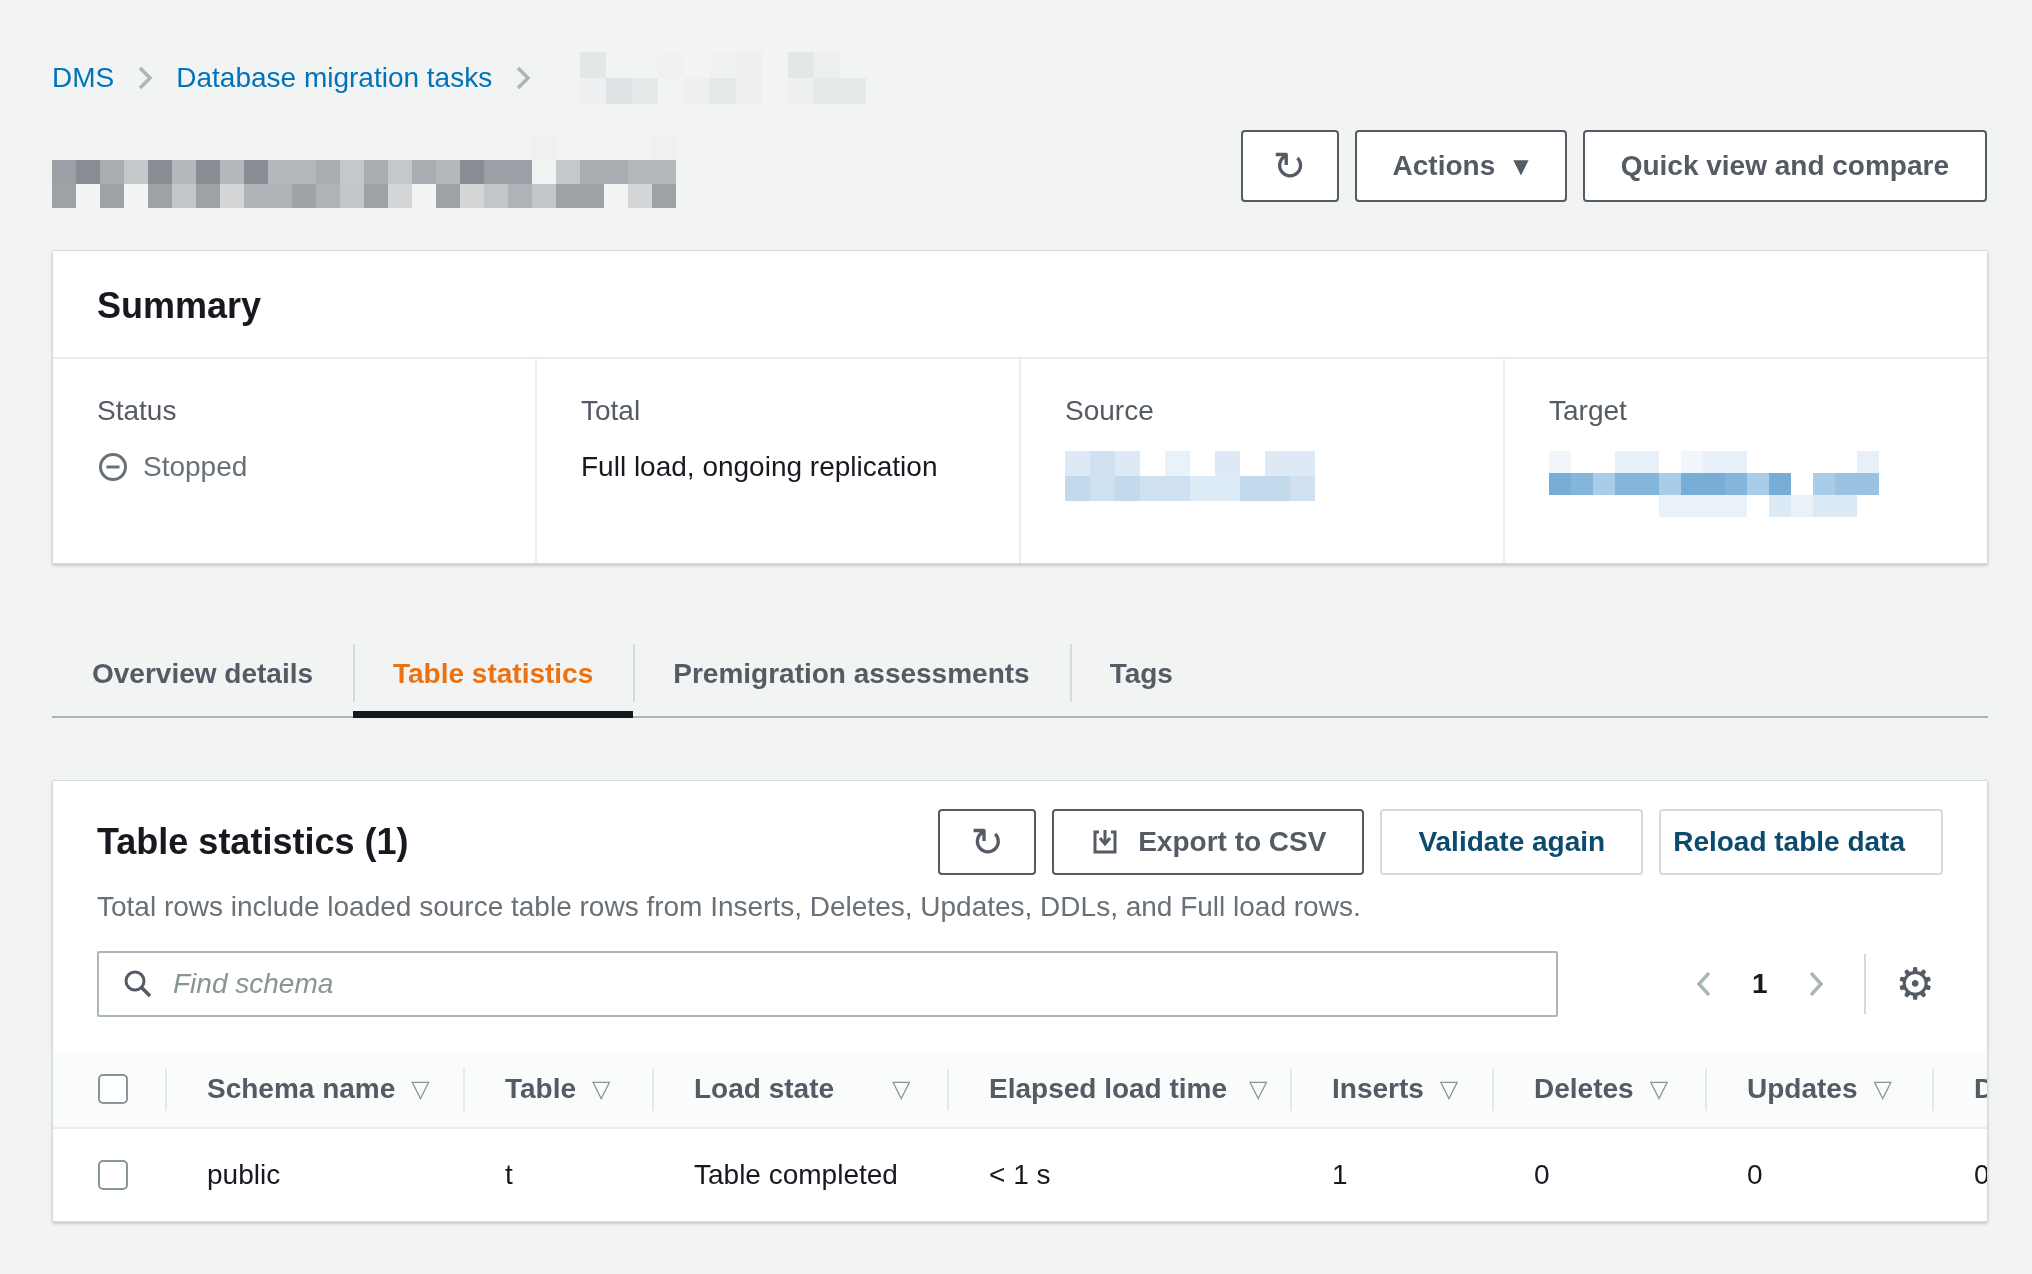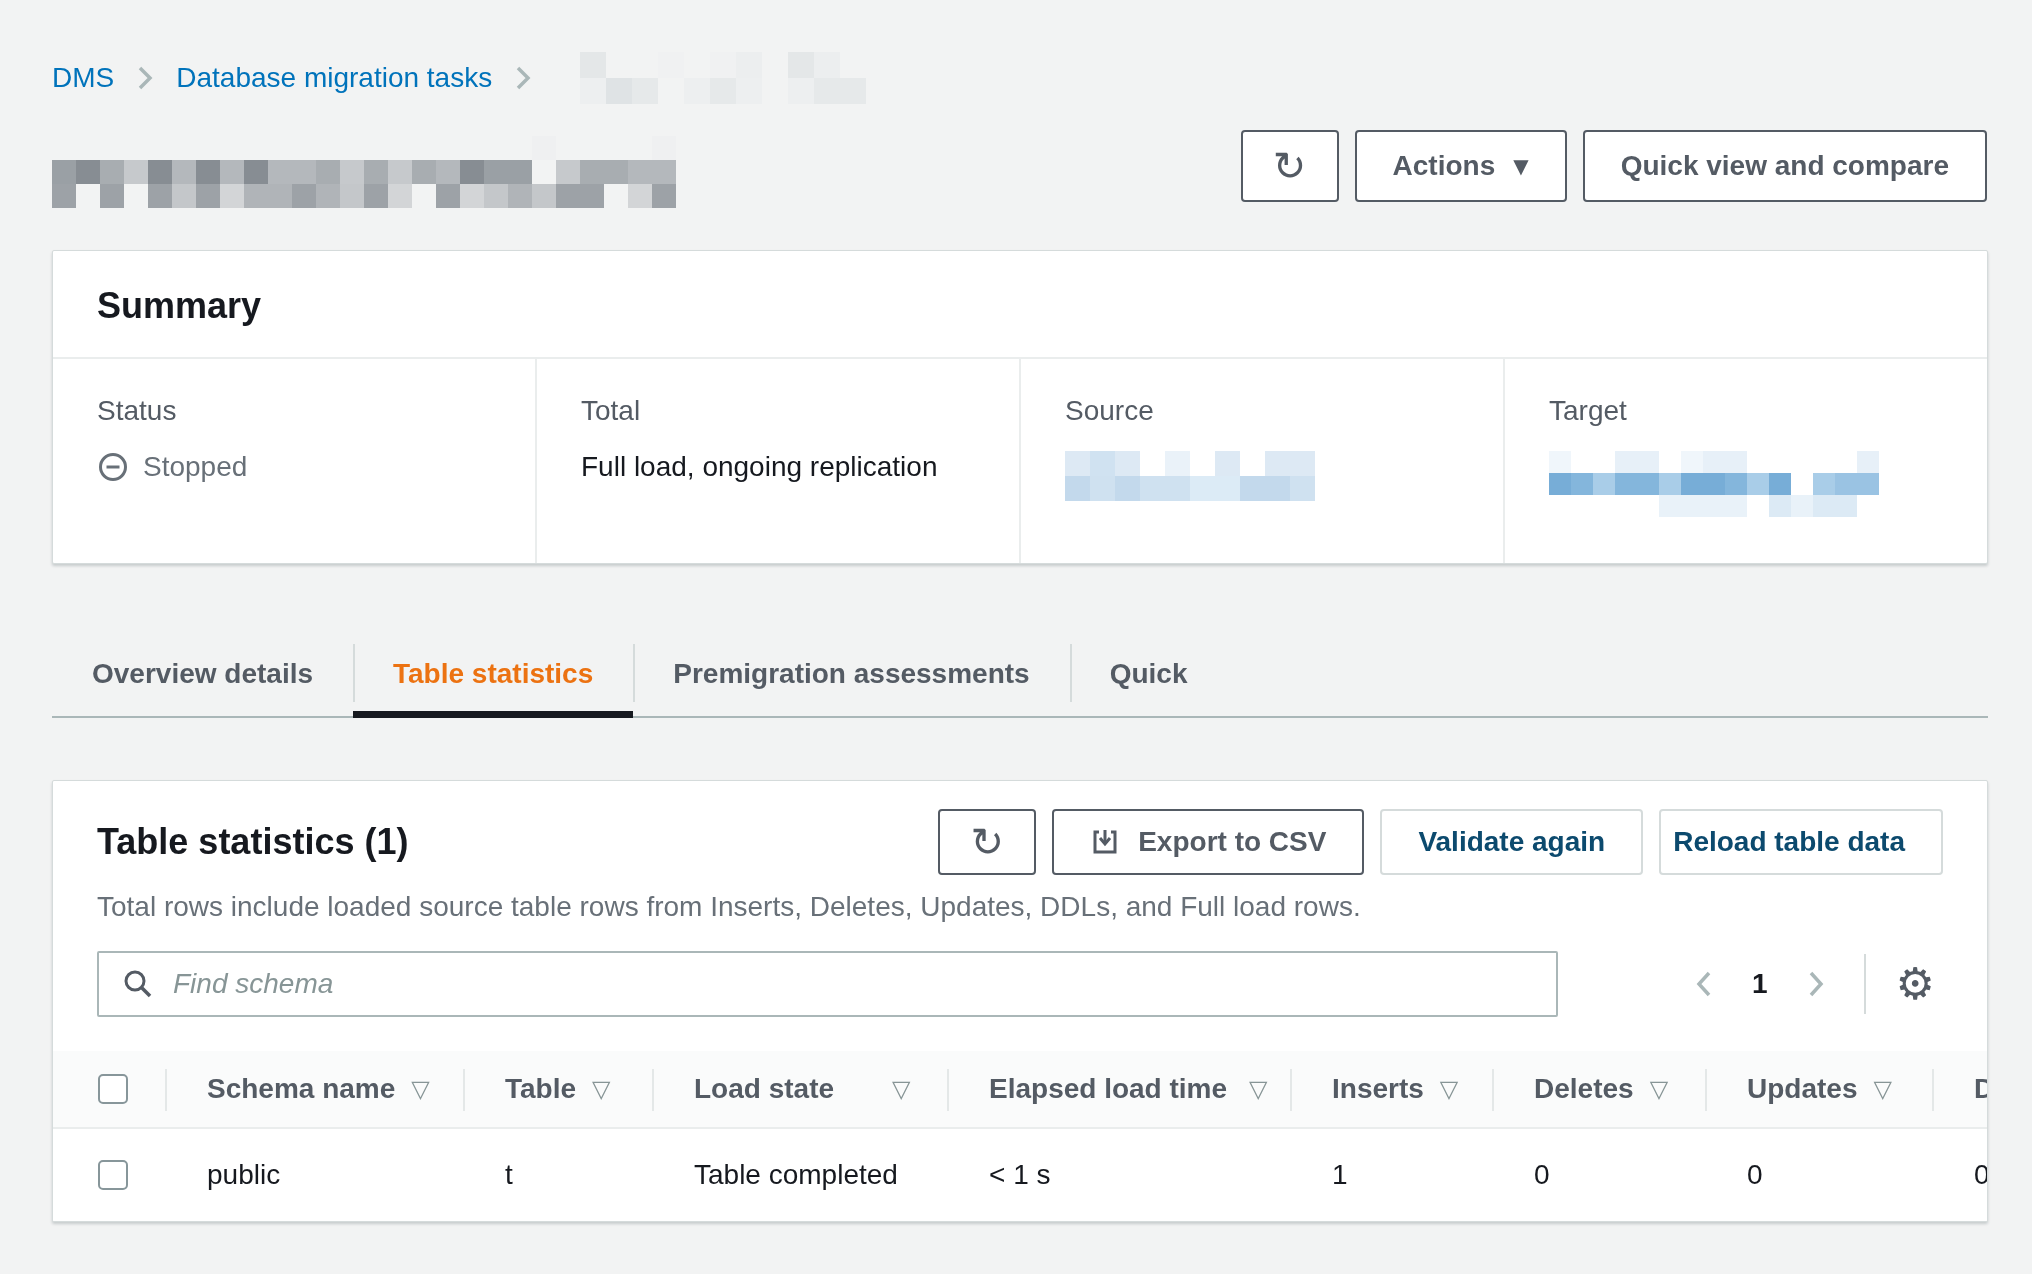--- a/index.html
+++ b/index.html
@@ -374,21 +374,21 @@
             </div>
           </div>
       </div>
     </div>
   </section>
 
   <div class="tabs">
     <div class="tab">Overview details</div>
     <div class="tab active">Table statistics</div>
     <div class="tab">Premigration assessments</div>
-    <div class="tab">Quick</div>
+    <div class="tab">Tags</div>
   </div>
 
   <section class="card stats-card">
     <div class="stats-hd">
       <h2>Table statistics (1)</h2>
       <div class="btn-group">
         <button class="btn btn-icon-only" style="height:66px;">
           <span class="glyph refresh-glyph">↻</span>
         </button>
         <button class="btn" style="height:66px;">

